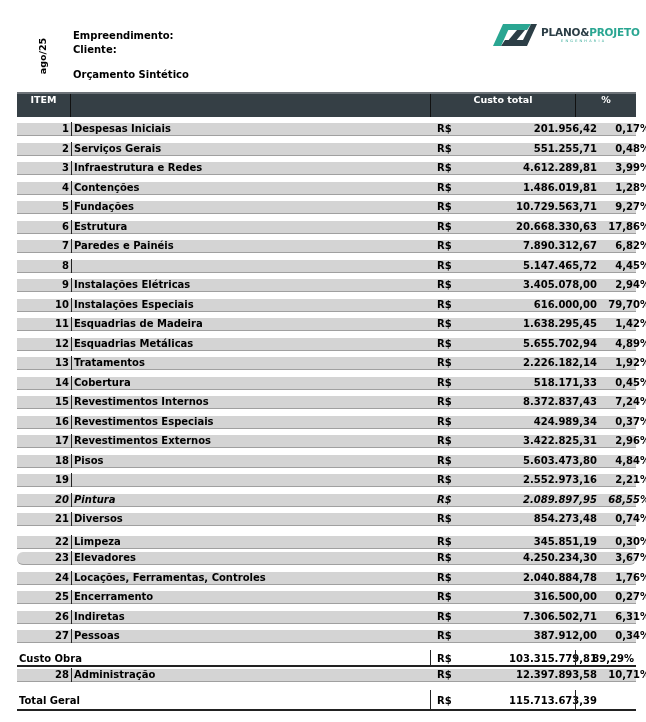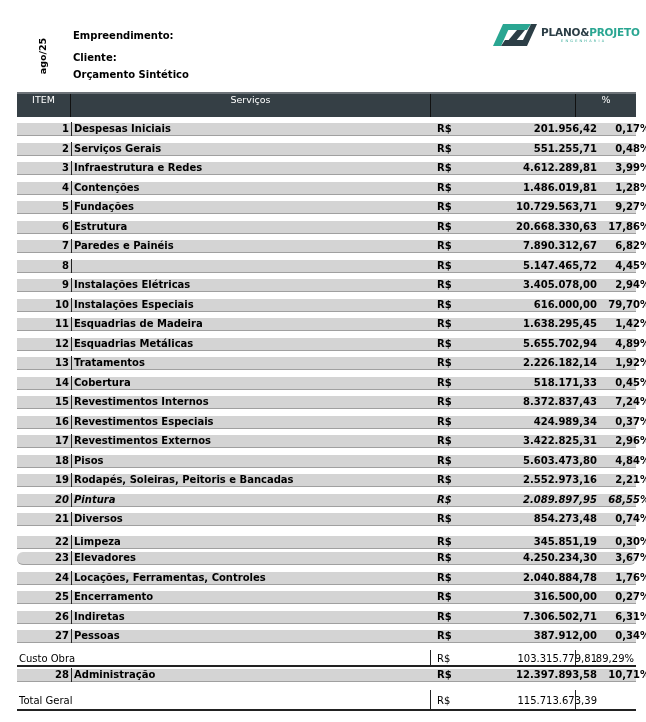--- a/index.html
+++ b/index.html
@@ -10,67 +10,67 @@
                font-size:9.5px; font-weight:bold; white-space:nowrap; }
   .hdr-lbl { position:absolute; left:73px; font-size:10px; font-weight:bold; }
   .logo { position:absolute; left:491px; top:20px; width:150px; height:28px; }
   .logo-text { position:absolute; left:50px; top:6px; font-size:10.5px; font-weight:bold; letter-spacing:-0.2px; white-space:nowrap; }
   .logo-text .p1 { color:#2c3e46; }
   .logo-text .p2 { color:#2aa692; }
   .logo-sub { position:absolute; left:70px; top:19px; font-size:3.5px; letter-spacing:2.2px; color:#2aa692; }
 
   .thead { position:absolute; left:17px; top:92px; width:619px; height:25px; background:#353f45;
            border-top:2px solid #6d7378; box-sizing:border-box; }
-  .thead .c { position:absolute; top:0; height:23px; color:#fff; font-size:9.5px; font-weight:normal; text-align:center; }
+  .thead .c { position:absolute; top:0; height:23px; color:#fff; font-size:9.5px; font-weight:bold; text-align:center; }
   .thead .sep { position:absolute; top:0; width:1px; height:23px; background:#111; }
 
   .row { position:absolute; left:17px; width:619px; height:13px; background:#d4d4d4;
          border-bottom:1px solid #a0a0a0; box-sizing:border-box; font-size:10px; font-weight:bold; }
   .row .item { position:absolute; left:0; width:52px; text-align:right; top:0; line-height:12px; }
   .row .vsep { position:absolute; left:54px; top:-1px; width:1px; height:14px; background:#222; }
   .row .name { position:absolute; left:57px; top:0; line-height:12px; white-space:nowrap; }
   .row .cur { position:absolute; left:420px; top:0; line-height:12px; }
   .row .val { position:absolute; left:450px; width:130px; text-align:right; top:0; line-height:12px; }
   .row .pct { position:absolute; left:560px; width:57px; text-align:right; top:0; line-height:12px;padding-left:16px; }
 
   .tot { position:absolute; left:17px; width:619px; height:17px; background:#fff;
-         border-bottom:2px solid #222; box-sizing:border-box; font-size:10px; font-weight:normal; }
+         border-bottom:2px solid #222; box-sizing:border-box; font-size:10px; font-weight:bold; }
   .tot .lbl { position:absolute; left:2px; top:3px; }
   .tot .cur { position:absolute; left:420px; top:3px; }
   .tot .val { position:absolute; left:450px; width:130px; text-align:right; top:3px; }
   .tot .pct { position:absolute; left:560px; width:57px; text-align:right; top:3px; }
   .tot .s1 { position:absolute; left:413px; top:0; width:1px; height:15px; background:#222; }
   .tot .s2 { position:absolute; left:558px; top:0; width:1px; height:15px; background:#222; }
 </style>
 </head>
 <body>
 
 <div class="date">
     <span>ago/25</span>
   </div>
 <div class="hdr-lbl" style="top:30px">Empreendimento:</div>
-<div class="hdr-lbl" style="top:52px">Cliente:</div>
+<div class="hdr-lbl" style="top:44px">Cliente:</div>
 <div class="hdr-lbl" style="top:69px">Orçamento Sintético</div>
 
 <div class="logo">
   <svg width="48" height="28" viewBox="0 0 48 28" style="position:absolute;left:0;top:0">
     <polygon points="2,26 12,4 20,4 10,26" fill="#2aa692"></polygon>
     <polygon points="12,4 40,4 36,10 16,10" fill="#2aa692"></polygon>
     <polygon points="16,22 26,10 34,10 24,22" fill="#2c3e46"></polygon>
     <polygon points="10,26 36,26 46,4 40,4 32,20 14,20" fill="#2c3e46"></polygon>
   </svg>
   <div class="logo-text"><span class="p1">PLANO&amp;</span><span class="p2">PROJETO</span></div>
   <div class="logo-sub">ENGENHARIA</div>
 </div>
 
 <div class="thead">
   <div class="c" style="left:0;width:53px">ITEM</div>
   <div class="sep" style="left:53px"></div>
-  <div class="c" style="left:54px;width:359px">Serviços</div>
   <div class="sep" style="left:413px"></div>
+  <div class="c" style="left:414px;width:144px">Custo total</div>
   <div class="sep" style="left:558px"></div>
   <div class="c" style="left:559px;width:60px">%</div>
 </div>
 
 <div id="rows">
     <div class="row" style="top: 123px;">
       <span class="item">1</span>
       <span class="vsep"></span>
       <span class="name">Despesas Iniciais</span>
       <span class="cur">R$</span>
@@ -208,21 +208,20 @@
       <span class="item">18</span>
       <span class="vsep"></span>
       <span class="name">Pisos</span>
       <span class="cur">R$</span>
       <span class="val">5.603.473,80</span>
       <span class="pct">4,84%</span>
     </div>
     <div class="row" style="top: 474px;">
       <span class="item">19</span>
       <span class="vsep"></span>
-      <span class="name">Rodapés, Soleiras, Peitoris e Bancadas</span>
       <span class="cur">R$</span>
       <span class="val">2.552.973,16</span>
       <span class="pct">2,21%</span>
     </div>
     <div class="row" style="top: 493.5px; font-style: italic;">
       <span class="item">20</span>
       <span class="vsep"></span>
       <span class="name">Pintura</span>
       <span class="cur">R$</span>
       <span class="val">2.089.897,95</span>

